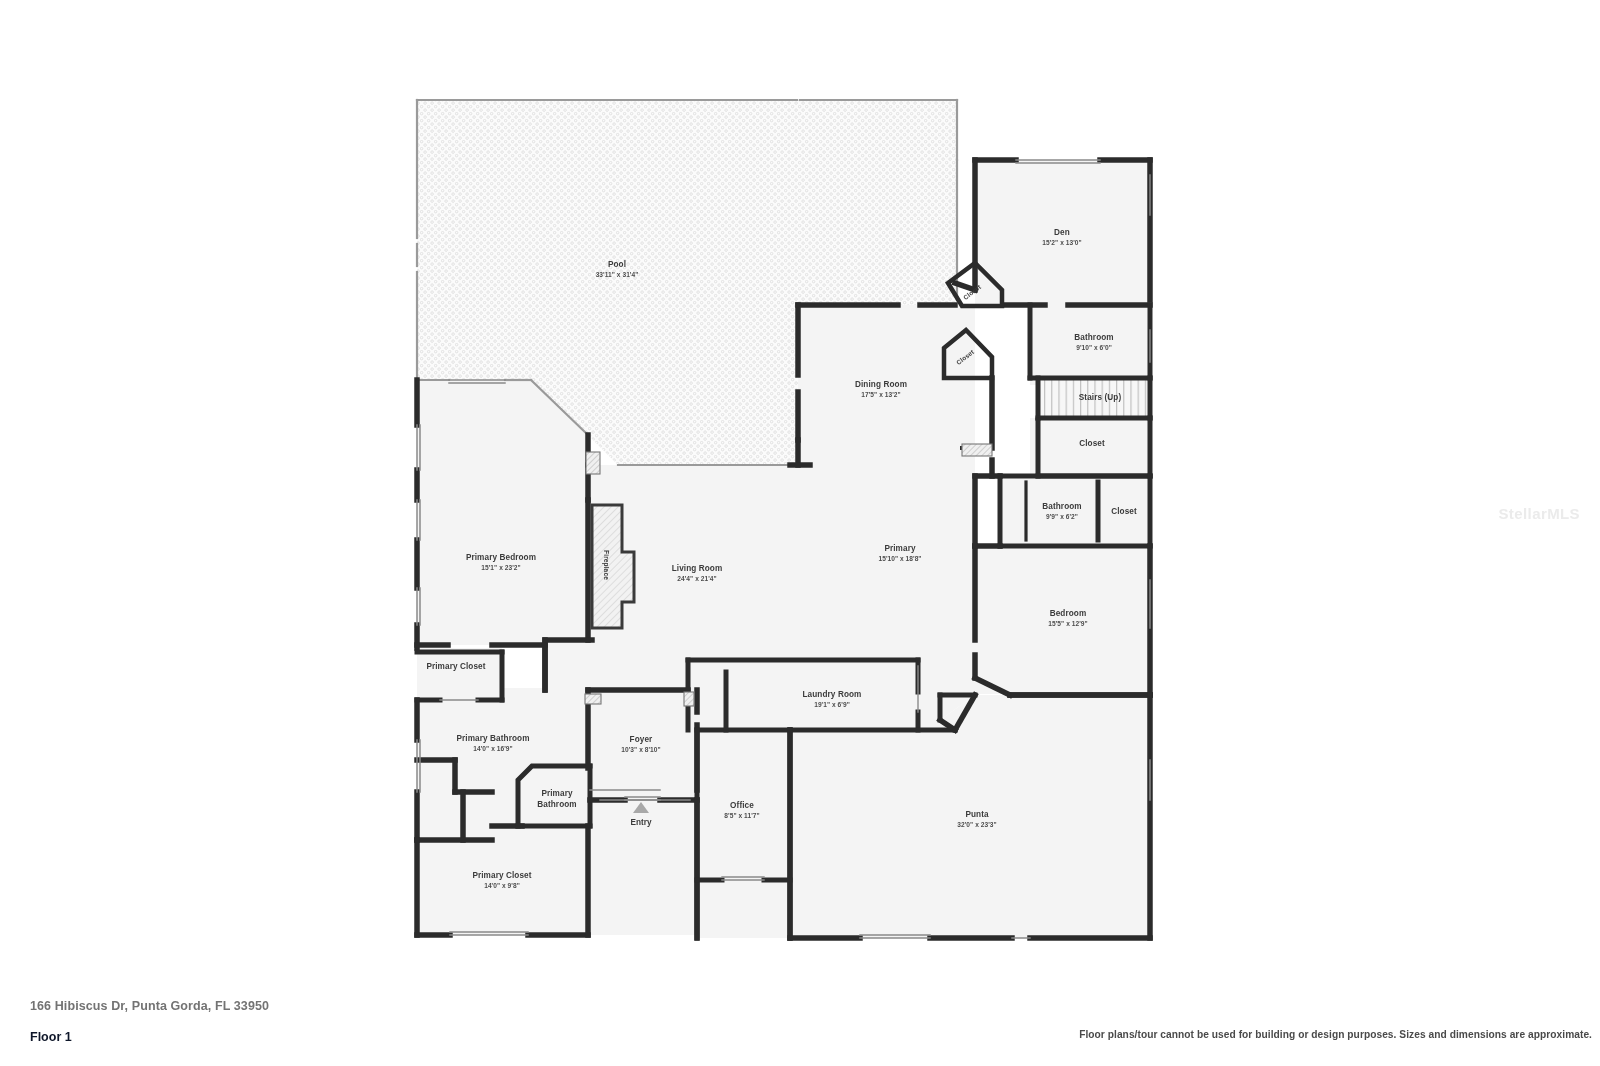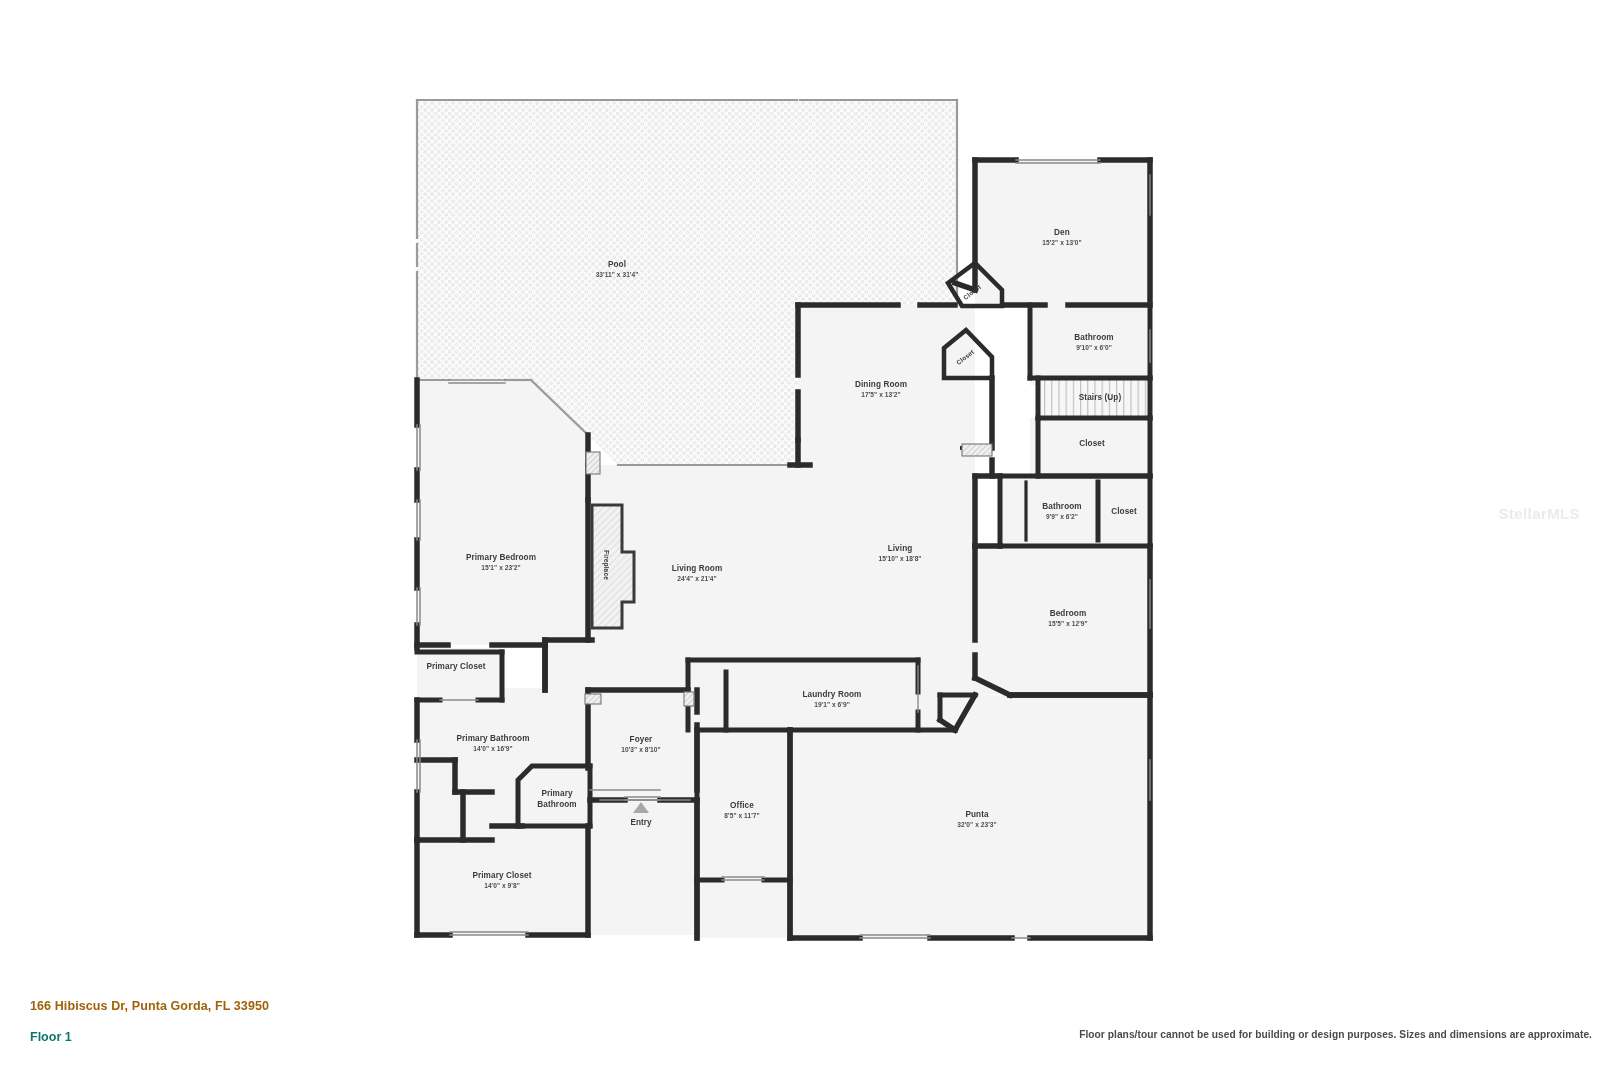--- a/index.html
+++ b/index.html
@@ -27,29 +27,29 @@
   }
   .footer-block {
     position: absolute;
     left: 30px;
     bottom: 22px;
     width: 420px;
   }
   .addr {
     font-size: 12.5px;
     font-weight: bold;
-    color: #a16207;
+    color: #737373;
     letter-spacing: 0.1px;
     margin: 4px 0 17px 0;
     white-space: nowrap;
   }
   .floorlabel {
     font-size: 12.5px;
     font-weight: bold;
-    color: #0f766e;
+    color: #0f172a;
     margin: 0;
   }
   .disclaimer {
     position: absolute;
     left: 0;
     right: 8px;
     bottom: 26px;
     text-align: right;
     font-size: 10.2px;
     font-weight: bold;
@@ -477,21 +477,21 @@
     <span class="nm">Bedroom</span>
     <span class="dm">15'5" x 12'9"</span>
   </div>
 
   <div class="rlabel" style="left:881px; top:389px;">
     <span class="nm">Dining Room</span>
     <span class="dm">17'5" x 13'2"</span>
   </div>
 
   <div class="rlabel" style="left:900px; top:553px;">
-    <span class="nm">Living</span>
+    <span class="nm">Primary</span>
     <span class="dm">15'10" x 18'8"</span>
   </div>
 
   <div class="rlabel" style="left:697px; top:573px;">
     <span class="nm">Living Room</span>
     <span class="dm">24'4" x 21'4"</span>
   </div>
 
   <div class="rlabel" style="left:501px; top:522px;margin-top:40px;">
     <span class="nm">Primary Bedroom</span>

